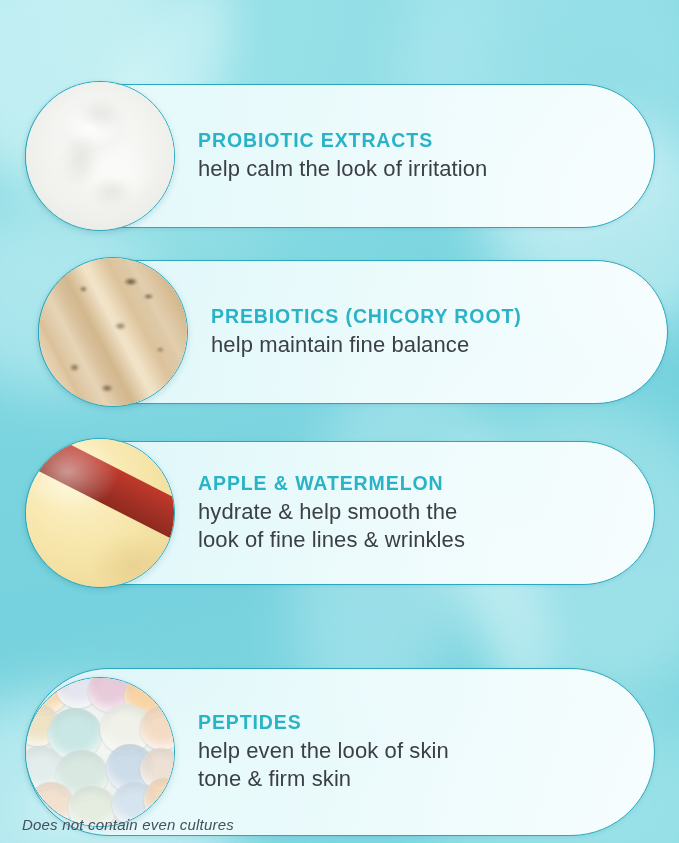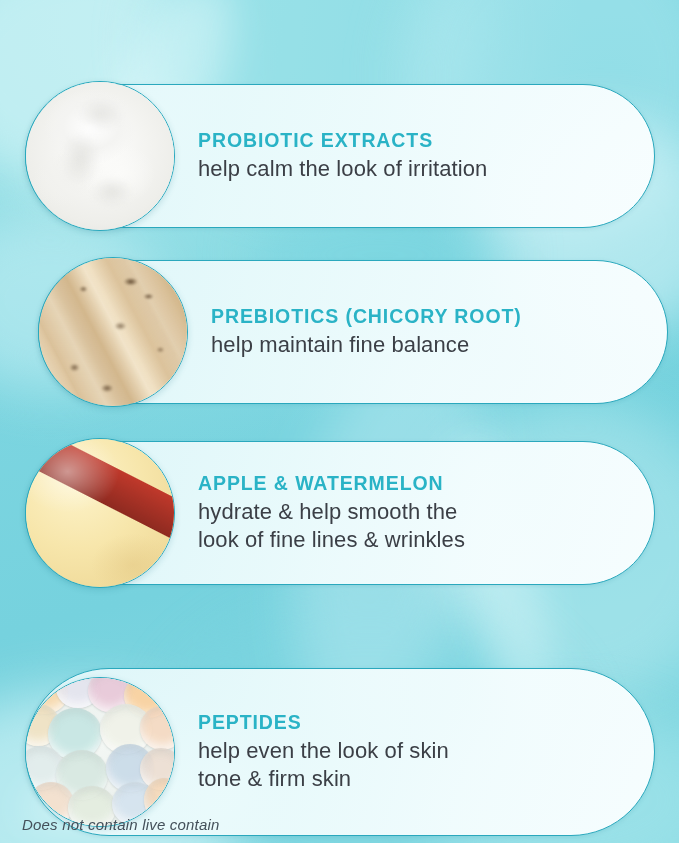--- a/index.html
+++ b/index.html
@@ -289,13 +289,13 @@
     </div>
     <div class="card-text">
       <p class="card-title">PEPTIDES</p>
       <p class="card-desc">help even the look of skin
 tone &amp; firm skin</p>
     </div>
   </div>
 
 </div>
 
-<div id="footer-note">Does not contain live contain</div>
+<div id="footer-note">Does not contain even cultures</div>
 
 </body></html>

